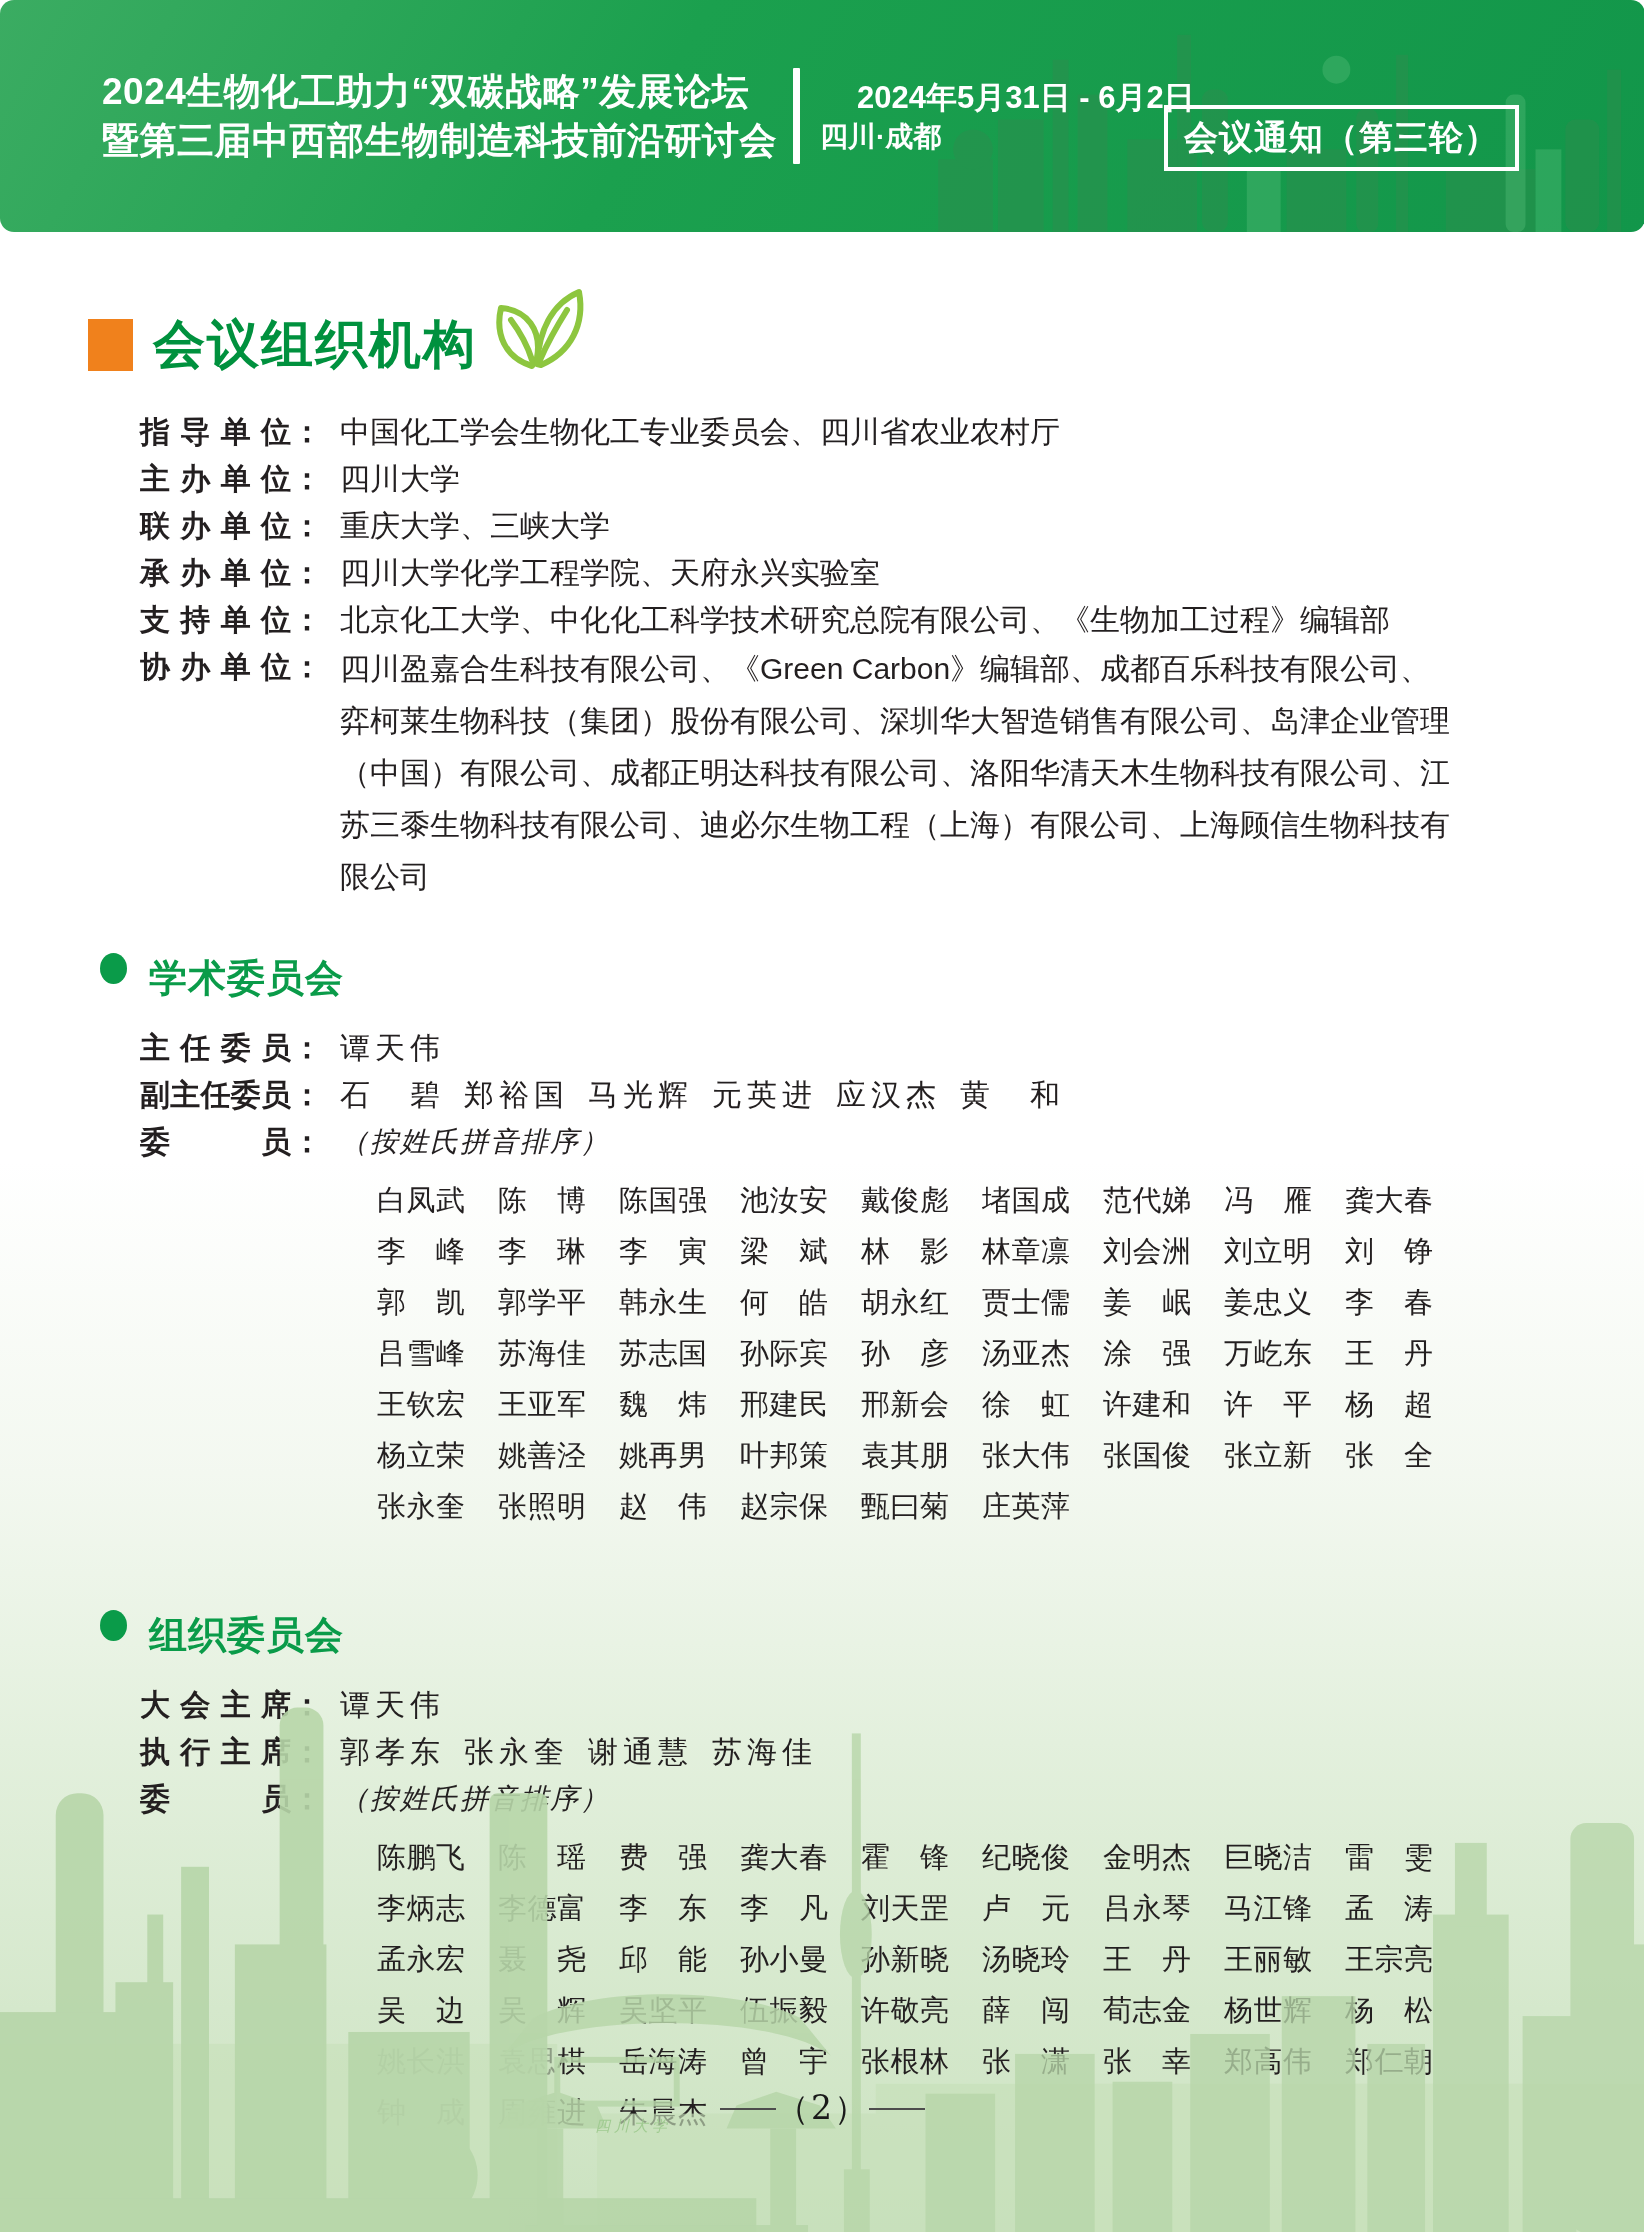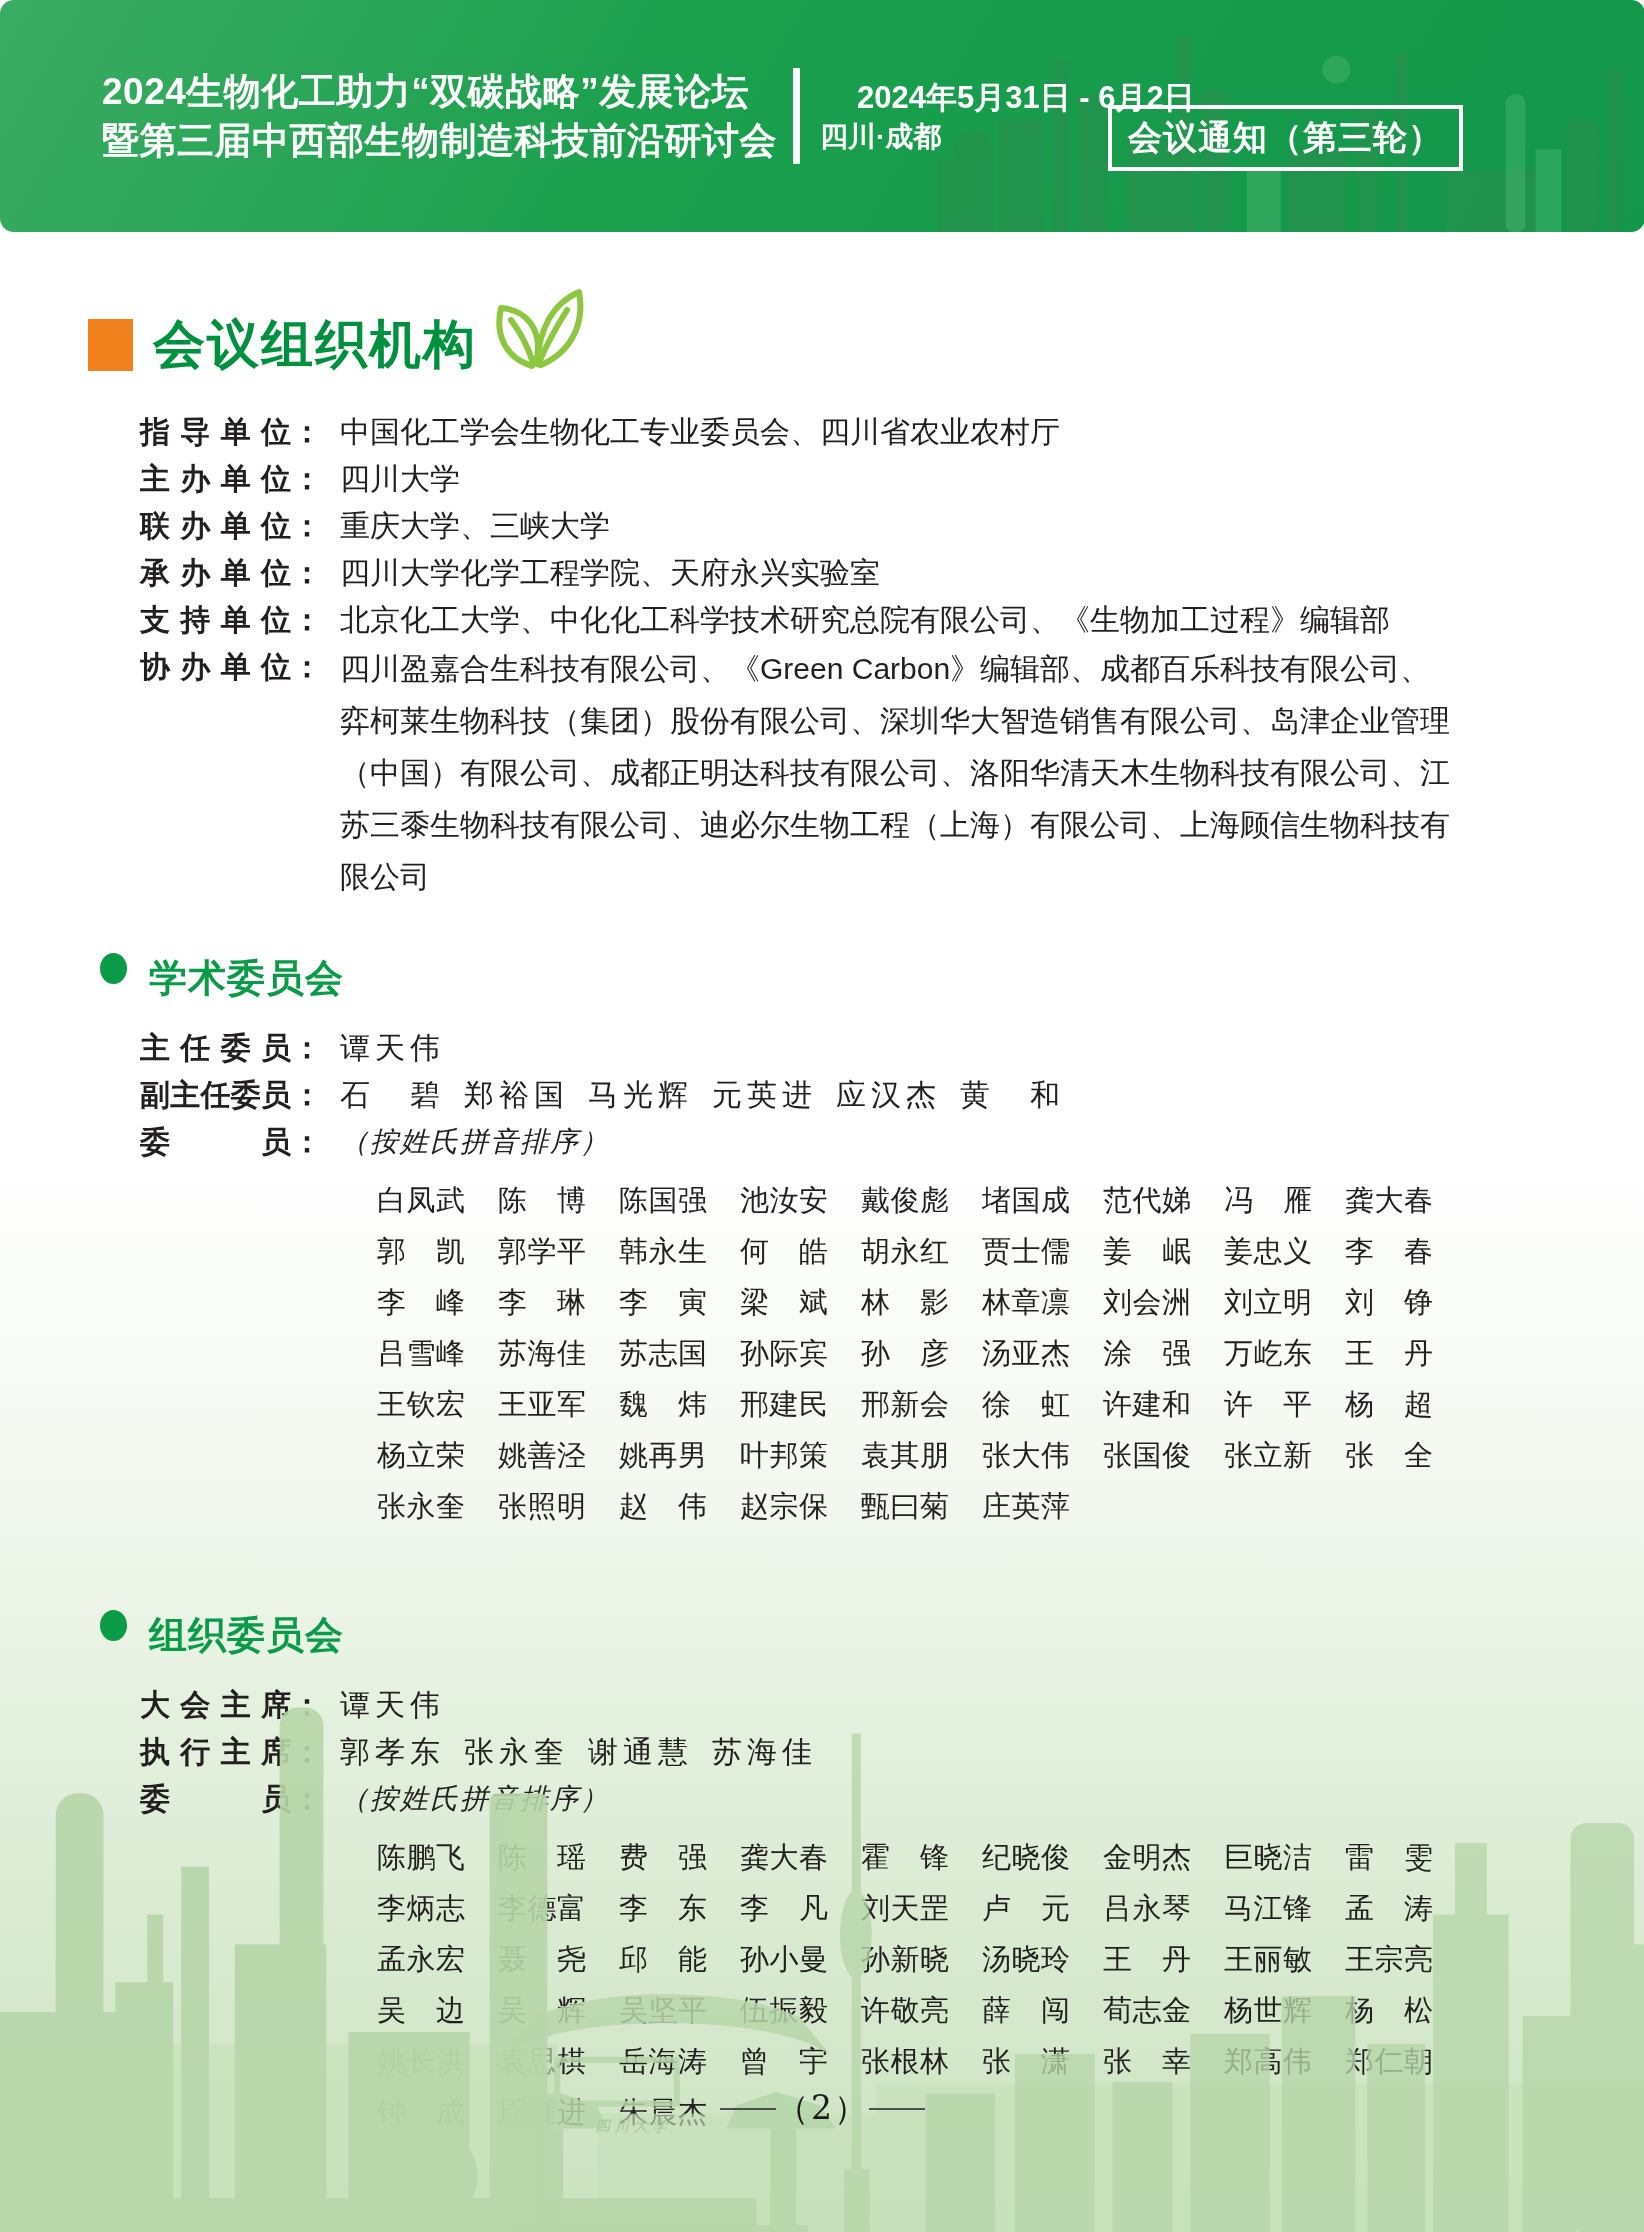--- a/index.html
+++ b/index.html
@@ -15,21 +15,21 @@
     border-radius:14px;
   }
   .banner-decor{position:absolute;right:0;top:0;height:232px;width:896px;}
   .banner-inner{position:relative;display:flex;align-items:center;height:100%;padding-left:102px;}
   .banner-title{font-size:37px;line-height:49px;font-weight:bold;color:#fff;letter-spacing:0.5px;white-space:nowrap;}
   .banner-divider{width:7px;height:96px;background:#fff;margin:0 20px 0 16px;border-radius:1px;}
   .banner-when{color:#fff;}
   .banner-date{font-size:31px;line-height:42px;font-weight:bold;margin-left:37px;}
   .banner-loc{font-size:28px;line-height:36px;font-weight:bold;}
   .banner-badge{
-    position:absolute;left:1108px;top:105px;border:4px solid #fff;color:#fff;
+    position:absolute;left:1164px;top:105px;border:4px solid #fff;color:#fff;
     font-size:34px;font-weight:bold;padding:6px 16px;letter-spacing:1px;white-space:nowrap;
   }
   
   .content{position:relative;padding:70px 119px 0 88px;}
   .page-head{display:flex;align-items:center;height:86px;}
   .orange-sq{width:45px;height:52px;background:#f0811c;margin-right:20px;flex:0 0 auto;}
   .page-title{font-size:52px;font-weight:bold;color:#00913e;letter-spacing:2px;margin:0;}
   .leaf{margin:-26px 0 0 10px;flex:0 0 auto;}
   
   .org-list{margin:20px 0 0 52px;}
@@ -170,22 +170,22 @@
               <span class="cells"><span class="cell ncell">石碧</span><span class="cell ncell">郑裕国</span><span class="cell ncell">马光辉</span><span class="cell ncell">元英进</span><span class="cell ncell">应汉杰</span><span class="cell ncell">黄和</span></span>
             </div>
             <div class="org-row officer">
               <span class="lbl">委员</span>
               <span class="colon">：</span>
               <span class="note">（按姓氏拼音排序）</span>
             </div>
           </div>
           <div class="member-grid">
             <div class="member-row"><span class="cell mcell">白凤武</span><span class="cell mcell">陈博</span><span class="cell mcell">陈国强</span><span class="cell mcell">池汝安</span><span class="cell mcell">戴俊彪</span><span class="cell mcell">堵国成</span><span class="cell mcell">范代娣</span><span class="cell mcell">冯雁</span><span class="cell mcell">龚大春</span></div>
+            <div class="member-row"><span class="cell mcell">李峰</span><span class="cell mcell">李琳</span><span class="cell mcell">李寅</span><span class="cell mcell">梁斌</span><span class="cell mcell">林影</span><span class="cell mcell">林章凛</span><span class="cell mcell">刘会洲</span><span class="cell mcell">刘立明</span><span class="cell mcell">刘铮</span></div>
             <div class="member-row"><span class="cell mcell">郭凯</span><span class="cell mcell">郭学平</span><span class="cell mcell">韩永生</span><span class="cell mcell">何皓</span><span class="cell mcell">胡永红</span><span class="cell mcell">贾士儒</span><span class="cell mcell">姜岷</span><span class="cell mcell">姜忠义</span><span class="cell mcell">李春</span></div>
-            <div class="member-row"><span class="cell mcell">李峰</span><span class="cell mcell">李琳</span><span class="cell mcell">李寅</span><span class="cell mcell">梁斌</span><span class="cell mcell">林影</span><span class="cell mcell">林章凛</span><span class="cell mcell">刘会洲</span><span class="cell mcell">刘立明</span><span class="cell mcell">刘铮</span></div>
             <div class="member-row"><span class="cell mcell">吕雪峰</span><span class="cell mcell">苏海佳</span><span class="cell mcell">苏志国</span><span class="cell mcell">孙际宾</span><span class="cell mcell">孙彦</span><span class="cell mcell">汤亚杰</span><span class="cell mcell">涂强</span><span class="cell mcell">万屹东</span><span class="cell mcell">王丹</span></div>
             <div class="member-row"><span class="cell mcell">王钦宏</span><span class="cell mcell">王亚军</span><span class="cell mcell">魏炜</span><span class="cell mcell">邢建民</span><span class="cell mcell">邢新会</span><span class="cell mcell">徐虹</span><span class="cell mcell">许建和</span><span class="cell mcell">许平</span><span class="cell mcell">杨超</span></div>
             <div class="member-row"><span class="cell mcell">杨立荣</span><span class="cell mcell">姚善泾</span><span class="cell mcell">姚再男</span><span class="cell mcell">叶邦策</span><span class="cell mcell">袁其朋</span><span class="cell mcell">张大伟</span><span class="cell mcell">张国俊</span><span class="cell mcell">张立新</span><span class="cell mcell">张全</span></div>
             <div class="member-row"><span class="cell mcell">张永奎</span><span class="cell mcell">张照明</span><span class="cell mcell">赵伟</span><span class="cell mcell">赵宗保</span><span class="cell mcell">甄曰菊</span><span class="cell mcell">庄英萍</span></div>
           </div>
         </section>
         <section class="committee">
           <div class="sec-head">
             <span class="dot"></span>
             <h2 class="sec-title">组织委员会</h2>

